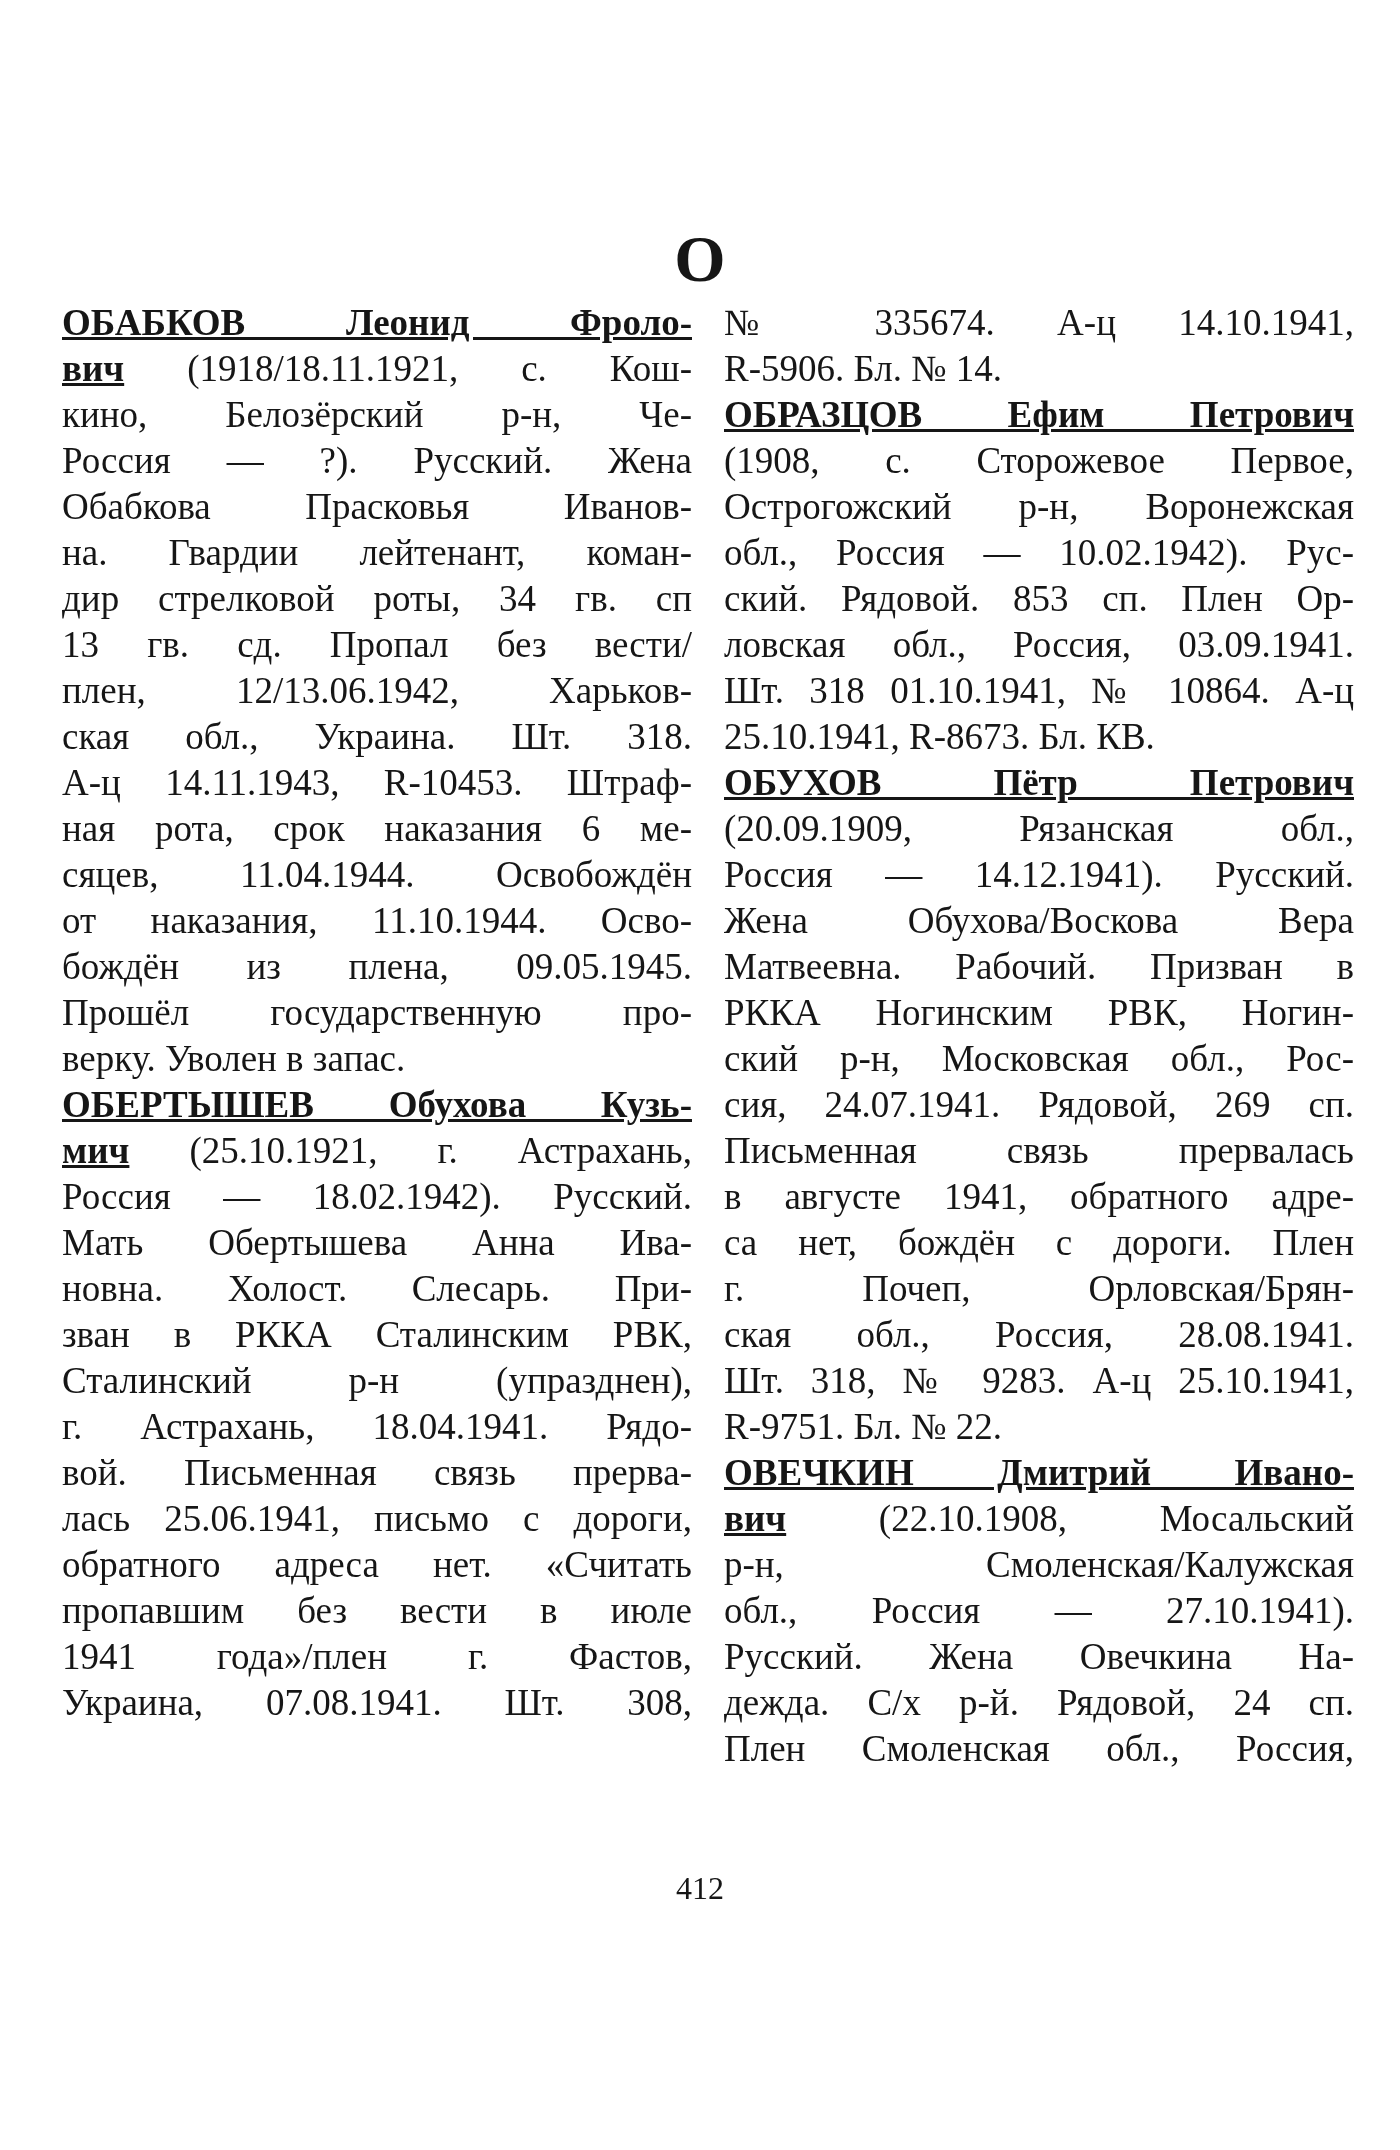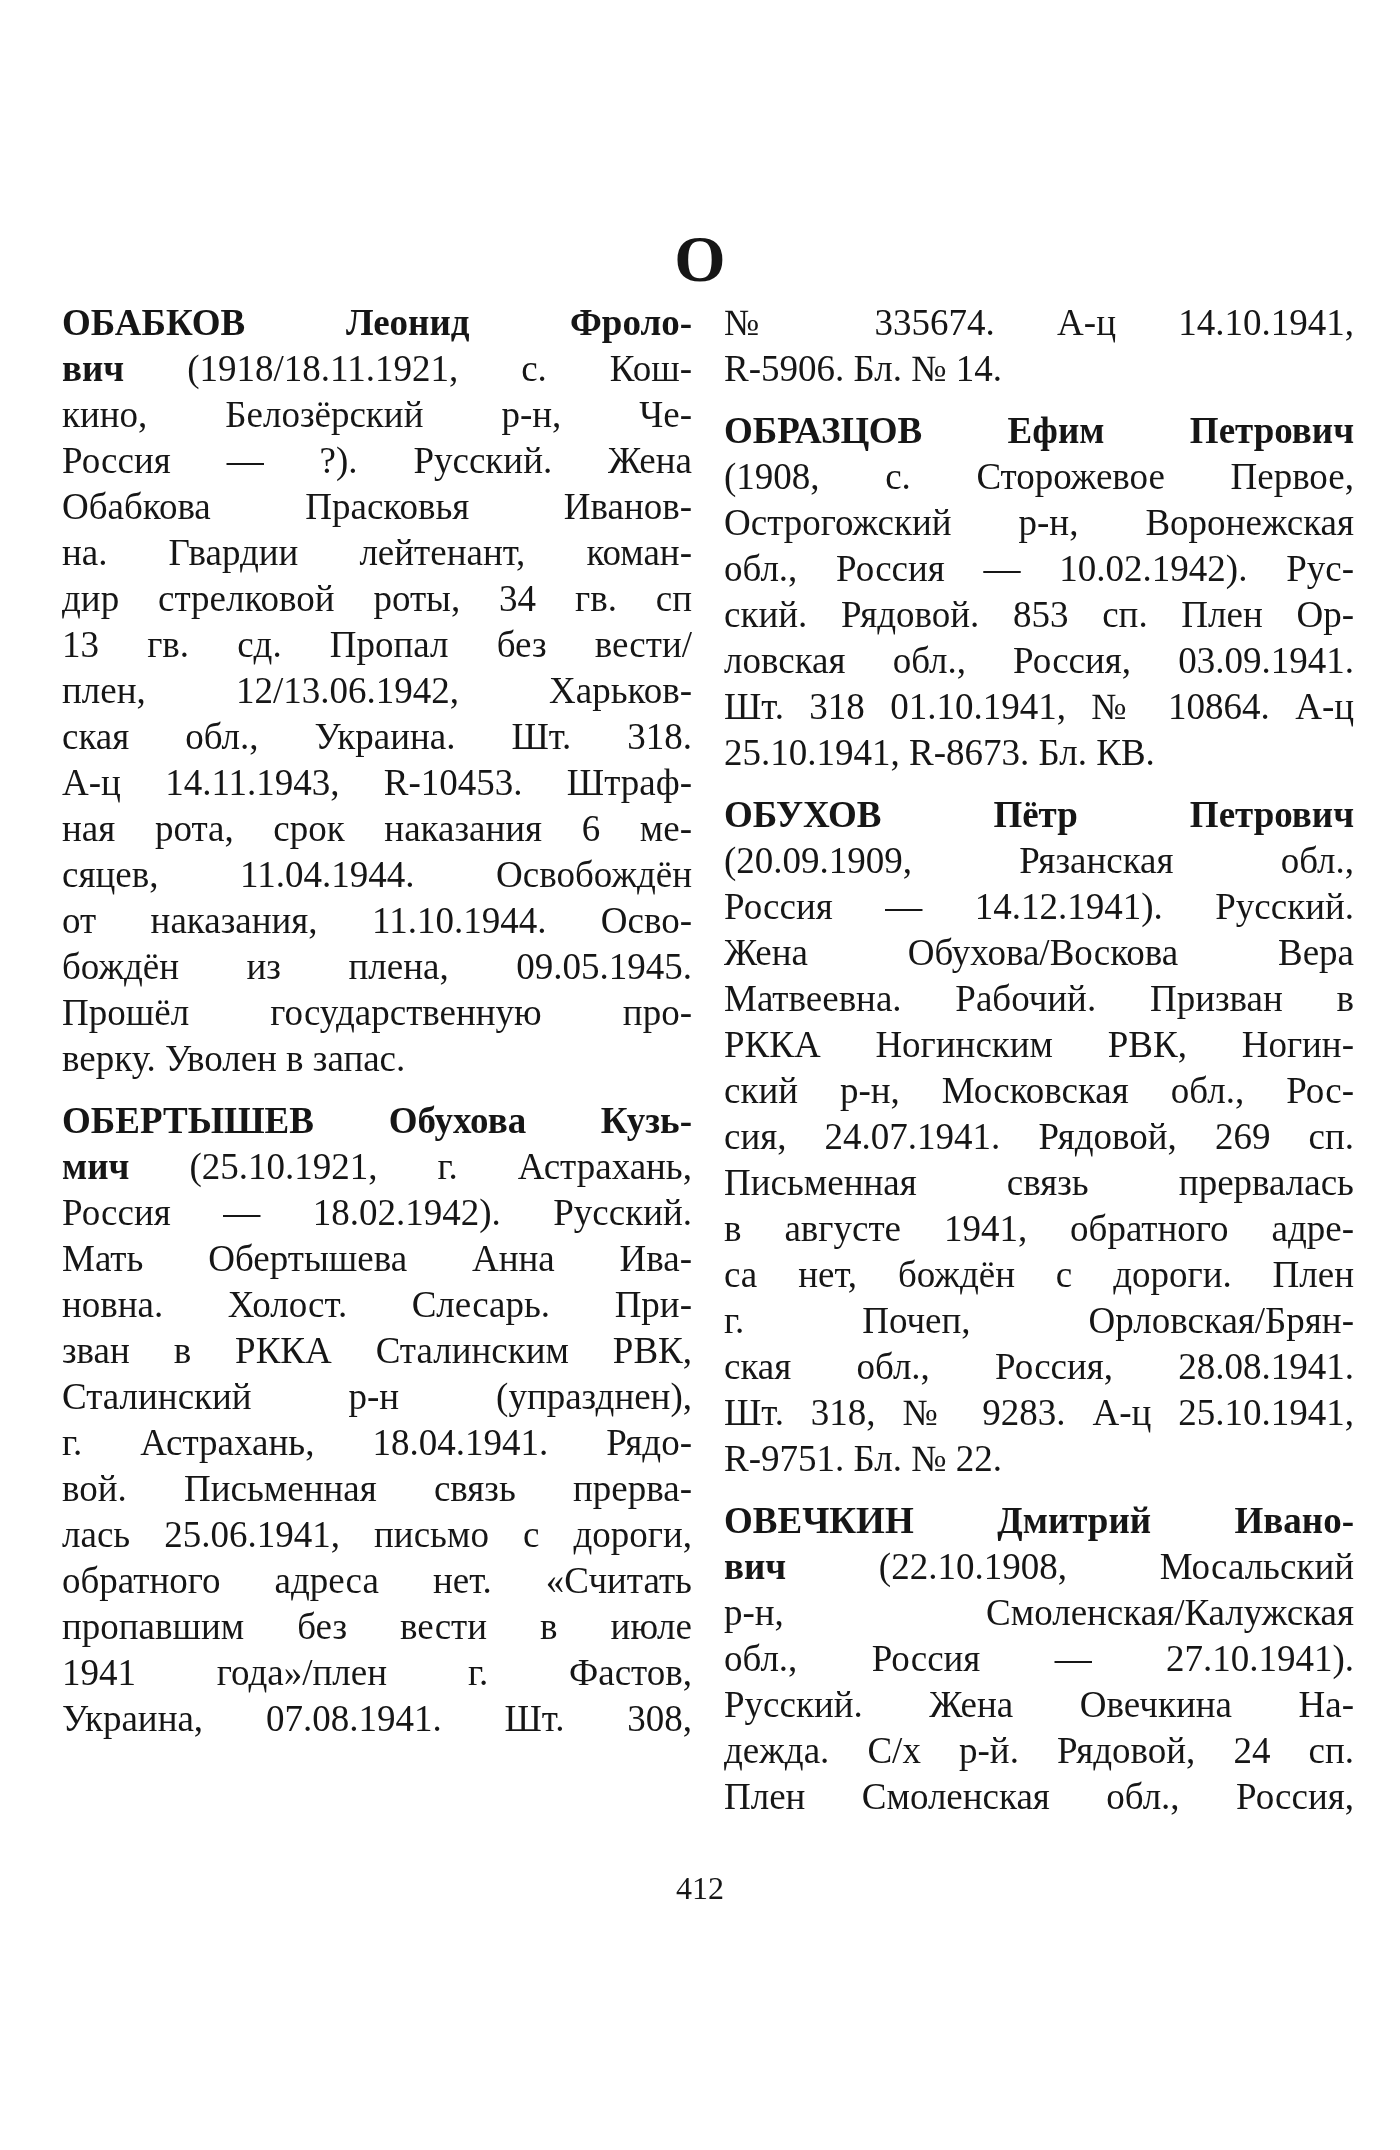--- a/index.html
+++ b/index.html
@@ -25,32 +25,32 @@
   .columns {
     position: absolute;
     top: 300px;
     left: 62px;
     width: 1292px;
     display: flex;
     gap: 32px;
     align-items: flex-start;
   }
   .column { width: 630px; }
-  .entry + .entry { margin-top: 16px; }
+  .entry + .entry { margin-top: 0; }
   .line {
     font-size: 37px;
     line-height: 46px;
     height: 46px;
     overflow: hidden;
     text-align: justify;
     text-align-last: justify;
     white-space: normal;
   }
   .line.nojust { text-align-last: left; font-family: Liberation Serif, serif; }
-  .line b { font-weight: 700; }
+  .line b { font-weight: 700; text-decoration: underline; }
   .page-number {
     position: absolute;
     top: 1872px;
     left: 0;
     width: 100%;
     text-align: center;
     font-size: 32px;
     line-height: 1;
   }
 </style>

